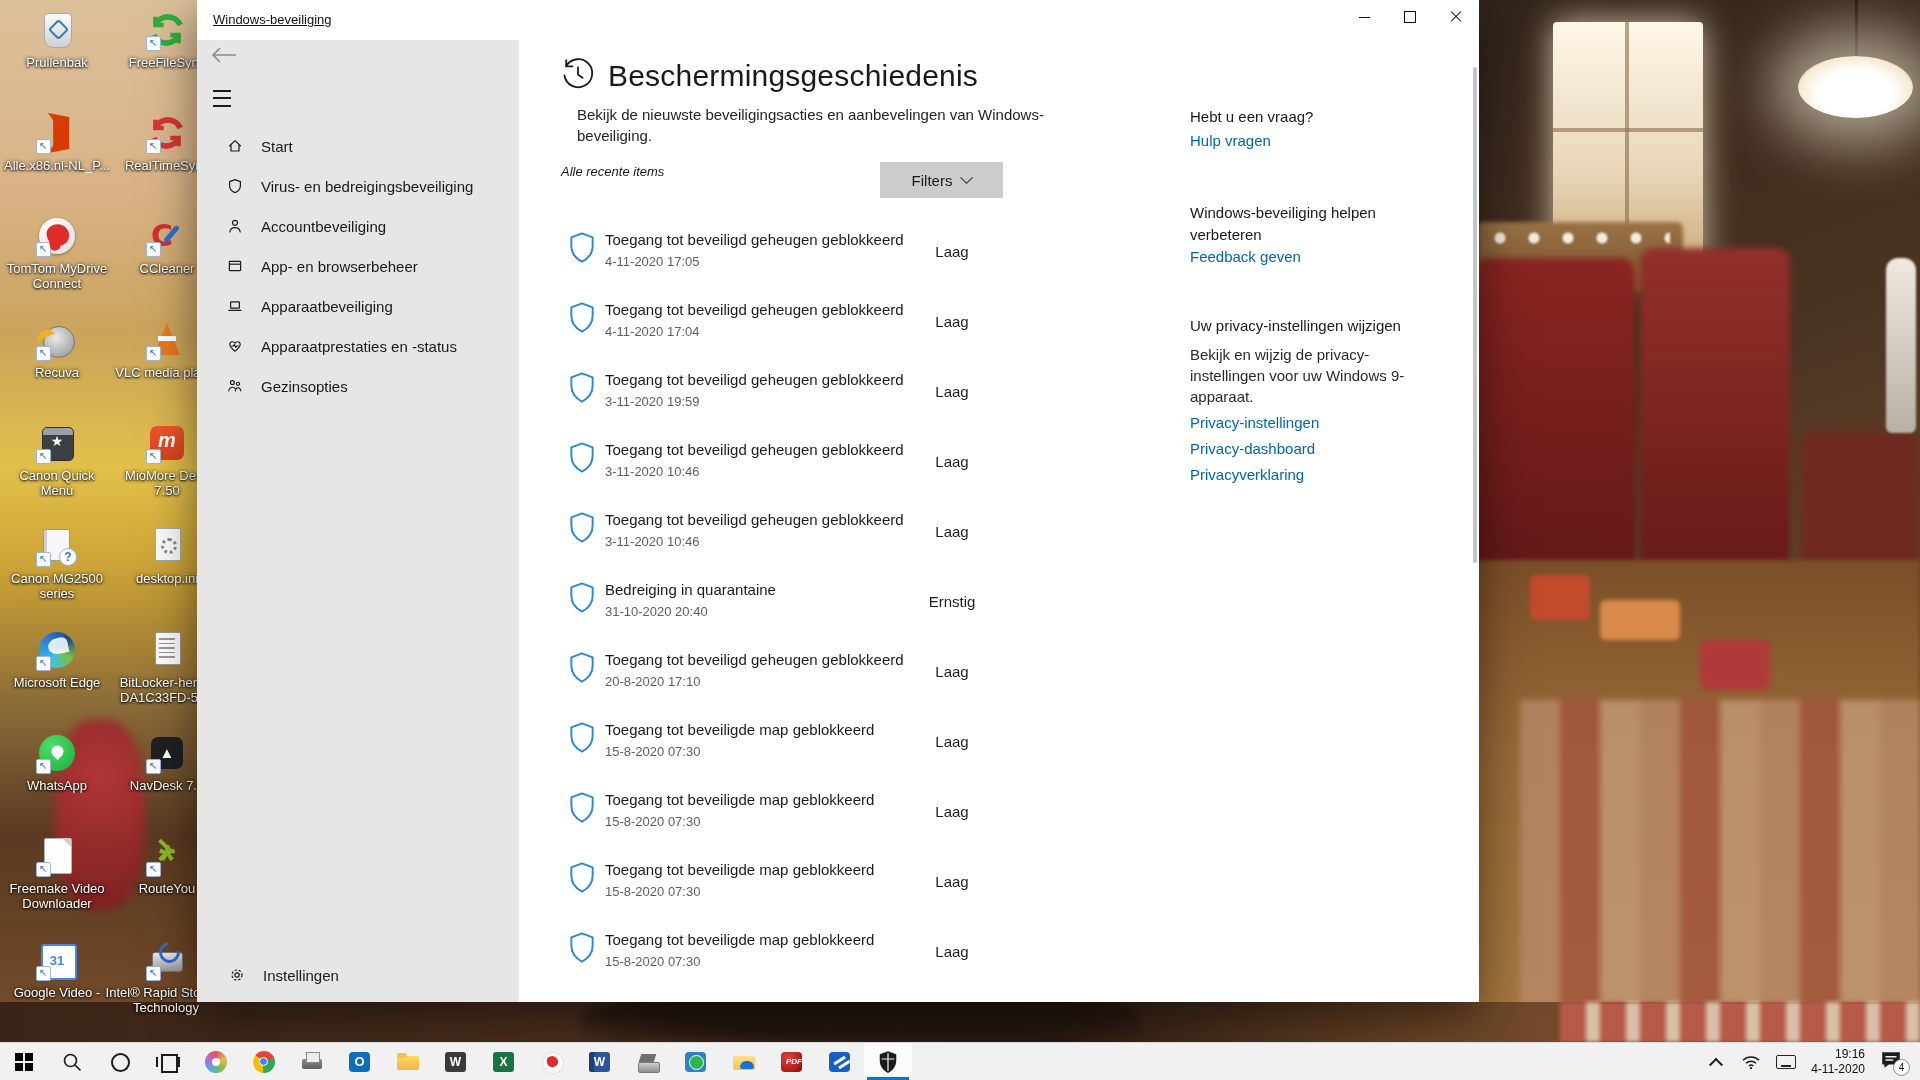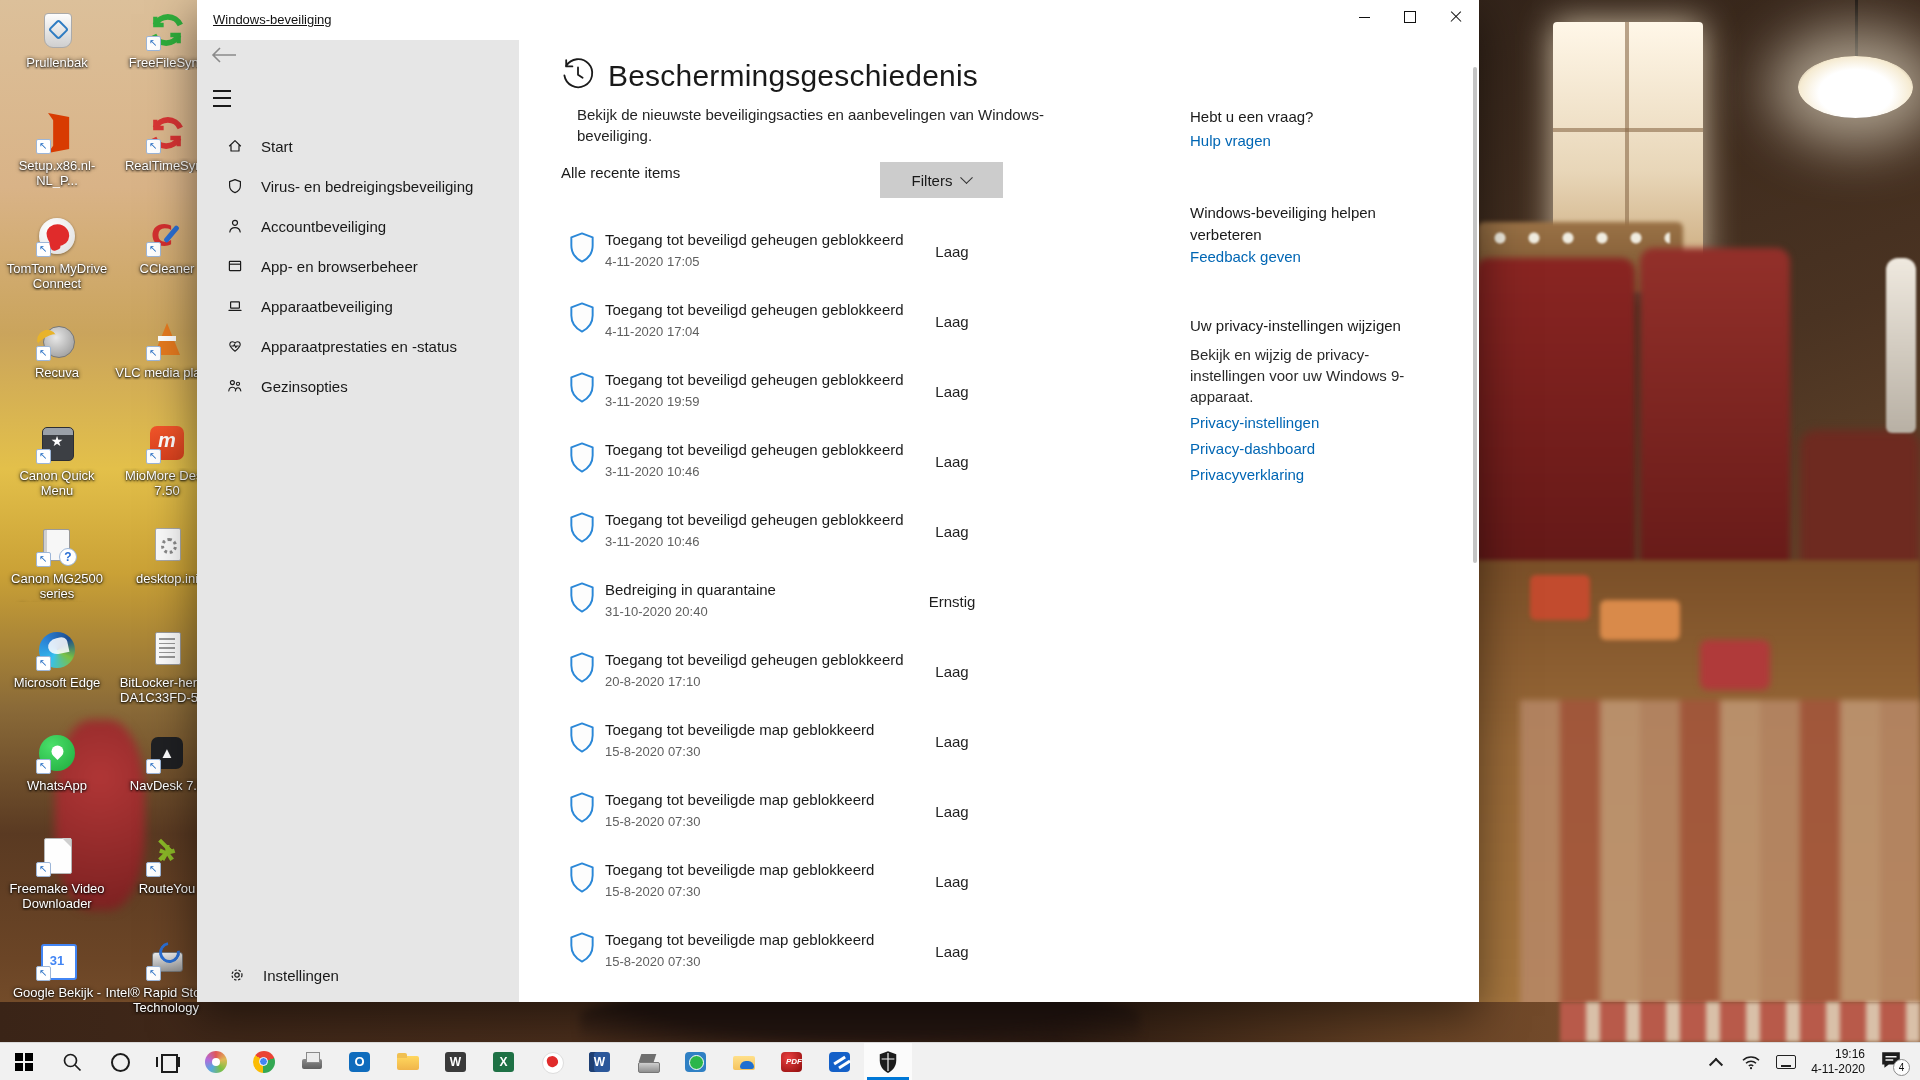--- a/index.html
+++ b/index.html
@@ -111,21 +111,21 @@
   .burger::before{content:"";display:block;margin-top:4.5px;height:2px;background:#1a1a1a;}
   .nav{position:absolute;left:0;top:86px;width:100%;}
   .nitem{display:flex;align-items:center;height:40px;padding-left:30px;gap:18px;font-size:15px;color:#191919;cursor:default;}
   .nitem .nicon{width:16px;height:16px;display:flex;}
   .nitem.settings{position:absolute;left:0;bottom:7px;width:100%;padding-left:0;}
   .nitem.settings .pad{display:flex;align-items:center;gap:18px;padding-left:32px;}
   
   .ptitle-row{position:absolute;left:364px;top:56px;display:flex;align-items:center;gap:13px;height:40px;}
   .ptitle{font-size:30px;font-weight:300;color:#191919;margin:0;letter-spacing:.2px;}
   .pdesc{position:absolute;left:380px;top:104px;width:472px;font-size:15px;line-height:21px;color:#242424;margin:0;}
-  .scope{position:absolute;left:364px;top:164px;font-size:15px;color:#191919;}
+  .scope{position:absolute;left:364px;top:164px;font-size:13px;color:#191919;font-style:italic;}
   .filters{position:absolute;left:683px;top:162px;width:123px;height:36px;background:var(--filters-bg);
     border:none;font-size:15px;color:#191919;display:flex;align-items:center;justify-content:center;gap:10px;
     font-family:inherit;cursor:default;}
   .chev{width:8px;height:8px;border-right:1.6px solid #333;border-bottom:1.6px solid #333;transform:rotate(45deg) translate(-2px,-2px);}
   .hrow{position:absolute;left:364px;width:520px;height:64px;cursor:default;}
   .hshield{position:absolute;left:8px;top:2px;}
   .htxt{position:absolute;left:44px;top:0;}
   .htitle{font-size:15px;color:#1b1b1b;line-height:20px;}
   .hdate{font-size:13px;color:#5f5f5f;margin-top:4px;}
   .hsev{position:absolute;left:336px;top:13px;width:110px;text-align:center;font-size:15px;color:#1f1f1f;}
@@ -218,21 +218,21 @@
 
   <div id="desktop-icons">
     <div class="dicon" style="left:2px;top:8px">
       <div class="dart i-recycle"></div>
       <div class="dlabel">Prullenbak</div>
     </div>
     <div class="dicon" style="left:2px;top:111px">
       <div class="dart i-office">
           <span class="sc">↖</span>
         </div>
-      <div class="dlabel">Setup.x86.nl-NL_P...</div>
+      <div class="dlabel">Alle.x86.nl-NL_P...</div>
     </div>
     <div class="dicon" style="left:2px;top:214px">
       <div class="dart i-tomtom">
           <span class="sc">↖</span>
         </div>
       <div class="dlabel">TomTom MyDrive Connect</div>
     </div>
     <div class="dicon" style="left:2px;top:318px">
       <div class="dart i-recuva">
           <span class="sc">↖</span>
@@ -266,21 +266,21 @@
     <div class="dicon" style="left:2px;top:834px">
       <div class="dart i-freemake">
           <span class="sc">↖</span>
         </div>
       <div class="dlabel">Freemake Video Downloader</div>
     </div>
     <div class="dicon" style="left:2px;top:938px">
       <div class="dart i-gcal">
           <span class="sc">↖</span>
         </div>
-      <div class="dlabel">Google Bekijk -</div>
+      <div class="dlabel">Google Video -</div>
     </div>
     <div class="dicon" style="left:112px;top:8px">
       <div class="dart">
         <svg class="sync-svg" width="40" height="40" viewBox="0 0 24 24" fill="none" stroke="#2fae3c" stroke-width="3.4">
             <path d="M20 9A8.2 8.2 0 0 0 5 9"></path>
             <path d="M4 15a8.2 8.2 0 0 0 15 0"></path>
             <path d="M5 4v5h5" stroke-width="2.6"></path>
             <path d="M19 20v-5h-5" stroke-width="2.6"></path>
           </svg>
         <span class="sc">↖</span>

